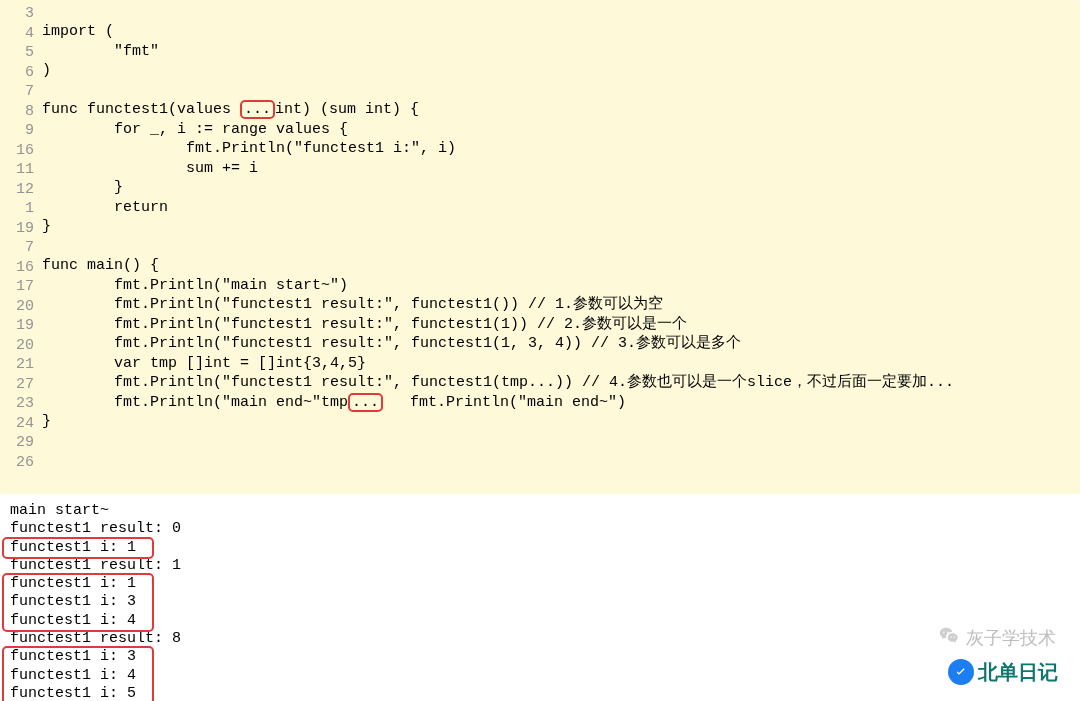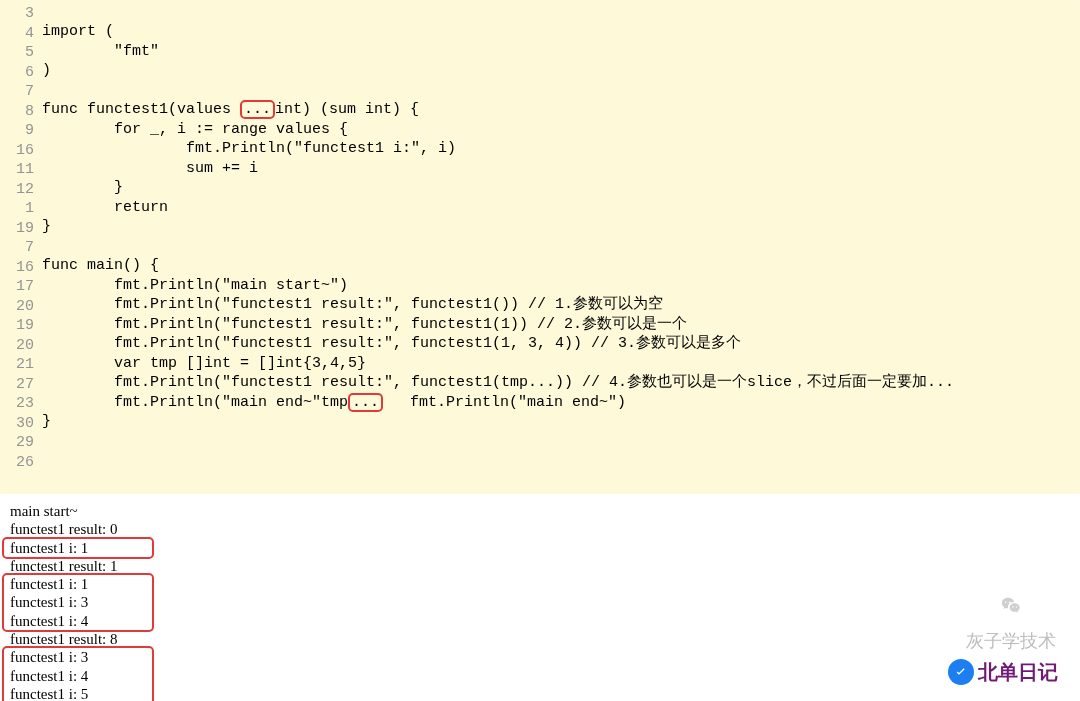--- a/index.html
+++ b/index.html
@@ -4,25 +4,25 @@
 <style>
   html,body{margin:0;padding:0;font-family:Menlo,Consolas,"Courier New",monospace;font-size:15px;line-height:1.3;color:#000;background:#fff;}
   .wrap{width:1080px;height:701px;position:relative;overflow:hidden;}
   .code-area{background:#fdf9d9;display:flex;padding:4px 0 4px 0;border-radius:2px;}
   .gutter{width:42px;text-align:right;color:#949494;user-select:none;}
   .gutter div{padding-right:8px;height:19.5px;}
   .code{flex:1;white-space:pre;position:relative;margin-top:18px;}
   .codeline{height:19.5px;}
   .rbox{border:2px solid #e03a3a;border-radius:5px;display:inline-block;padding:0 2px;line-height:15px;}
   .output{padding:8px 10px 10px 10px;white-space:pre;background:#fff;font-size:15px;line-height:1.22;position:relative;}
-  .oline{height:18.3px;font-family:Liberation Serif, serif;}
+  .oline{height:18.3px;}
   .outbox{border:2px solid #e03a3a;border-radius:5px;position:absolute;}
-  .watermark1{position:absolute;right:24px;bottom:48px;color:#bdbdbd;font-family:"PingFang SC","Microsoft YaHei",sans-serif;font-size:18px;display:flex;align-items:center;gap:6px;flex-direction:column;}
+  .watermark1{position:absolute;right:24px;bottom:48px;color:#bdbdbd;font-family:"PingFang SC","Microsoft YaHei",sans-serif;font-size:18px;display:flex;align-items:center;gap:6px;}
   .watermark1 svg{width:22px;height:22px;fill:#cfcfcf;}
-  .watermark2{position:absolute;right:22px;bottom:16px;font-family:"PingFang SC","Microsoft YaHei",sans-serif;font-size:20px;font-weight:700;color:#701a75;display:flex;align-items:center;gap:4px;text-align:center;}
+  .watermark2{position:absolute;right:22px;bottom:16px;font-family:"PingFang SC","Microsoft YaHei",sans-serif;font-size:20px;font-weight:700;color:#0f766e;display:flex;align-items:center;gap:4px;text-align:center;}
   .wm2-icon{width:26px;height:26px;border-radius:50%;background:#1c7ef0;display:flex;align-items:center;justify-content:center;}
   .wm2-icon svg{width:16px;height:16px;fill:#fff;}
 </style>
 </head>
 <body>
 
 <div class="wrap">
 
   <div class="code-area">
     <div class="gutter" id="gutter">
@@ -40,21 +40,21 @@
         <div>19</div>
         <div>7</div>
         <div>16</div>
         <div>17</div>
         <div>20</div>
         <div>19</div>
         <div>20</div>
         <div>21</div>
         <div>27</div>
         <div>23</div>
-        <div>30</div>
+        <div>24</div>
         <div>29</div>
         <div>26</div>
       </div>
     <div class="code" id="code"><div class="codeline">import (</div><div class="codeline">        "fmt"</div><div class="codeline">)</div><div class="codeline"></div><div class="codeline">func functest1(values <span class="rbox">...</span>int) (sum int) {</div><div class="codeline">        for _, i := range values {</div><div class="codeline">                fmt.Println("functest1 i:", i)</div><div class="codeline">                sum += i</div><div class="codeline">        }</div><div class="codeline">        return</div><div class="codeline">}</div><div class="codeline"></div><div class="codeline">func main() {</div><div class="codeline">        fmt.Println("main start~")</div><div class="codeline">        fmt.Println("functest1 result:", functest1()) // 1.参数可以为空</div><div class="codeline">        fmt.Println("functest1 result:", functest1(1)) // 2.参数可以是一个</div><div class="codeline">        fmt.Println("functest1 result:", functest1(1, 3, 4)) // 3.参数可以是多个</div><div class="codeline">        var tmp []int = []int{3,4,5}</div><div class="codeline">        fmt.Println("functest1 result:", functest1(tmp...)) // 4.参数也可以是一个slice，不过后面一定要加...</div><div class="codeline">        fmt.Println("main end~"tmp<span class="rbox">...</span>   fmt.Println("main end~")</div><div class="codeline">}</div><div class="codeline"></div><div class="codeline"></div><div class="codeline"></div></div>
   </div>
 
   <div class="output" id="output"><div class="oline">main start~</div><div class="oline">functest1 result: 0</div><div class="oline">functest1 i: 1</div><div class="oline">functest1 result: 1</div><div class="oline">functest1 i: 1</div><div class="oline">functest1 i: 3</div><div class="oline">functest1 i: 4</div><div class="oline">functest1 result: 8</div><div class="oline">functest1 i: 3</div><div class="oline">functest1 i: 4</div><div class="oline">functest1 i: 5</div><div class="oline">functest1 result: 12</div><div class="outbox" style="left: 2px; top: 42.6px; height: 18.3px; width: 148px;"></div><div class="outbox" style="left: 2px; top: 79.2px; height: 54.9px; width: 148px;"></div><div class="outbox" style="left: 2px; top: 152.4px; height: 54.9px; width: 148px;"></div></div>
 
   <div class="watermark1">
     <span>

